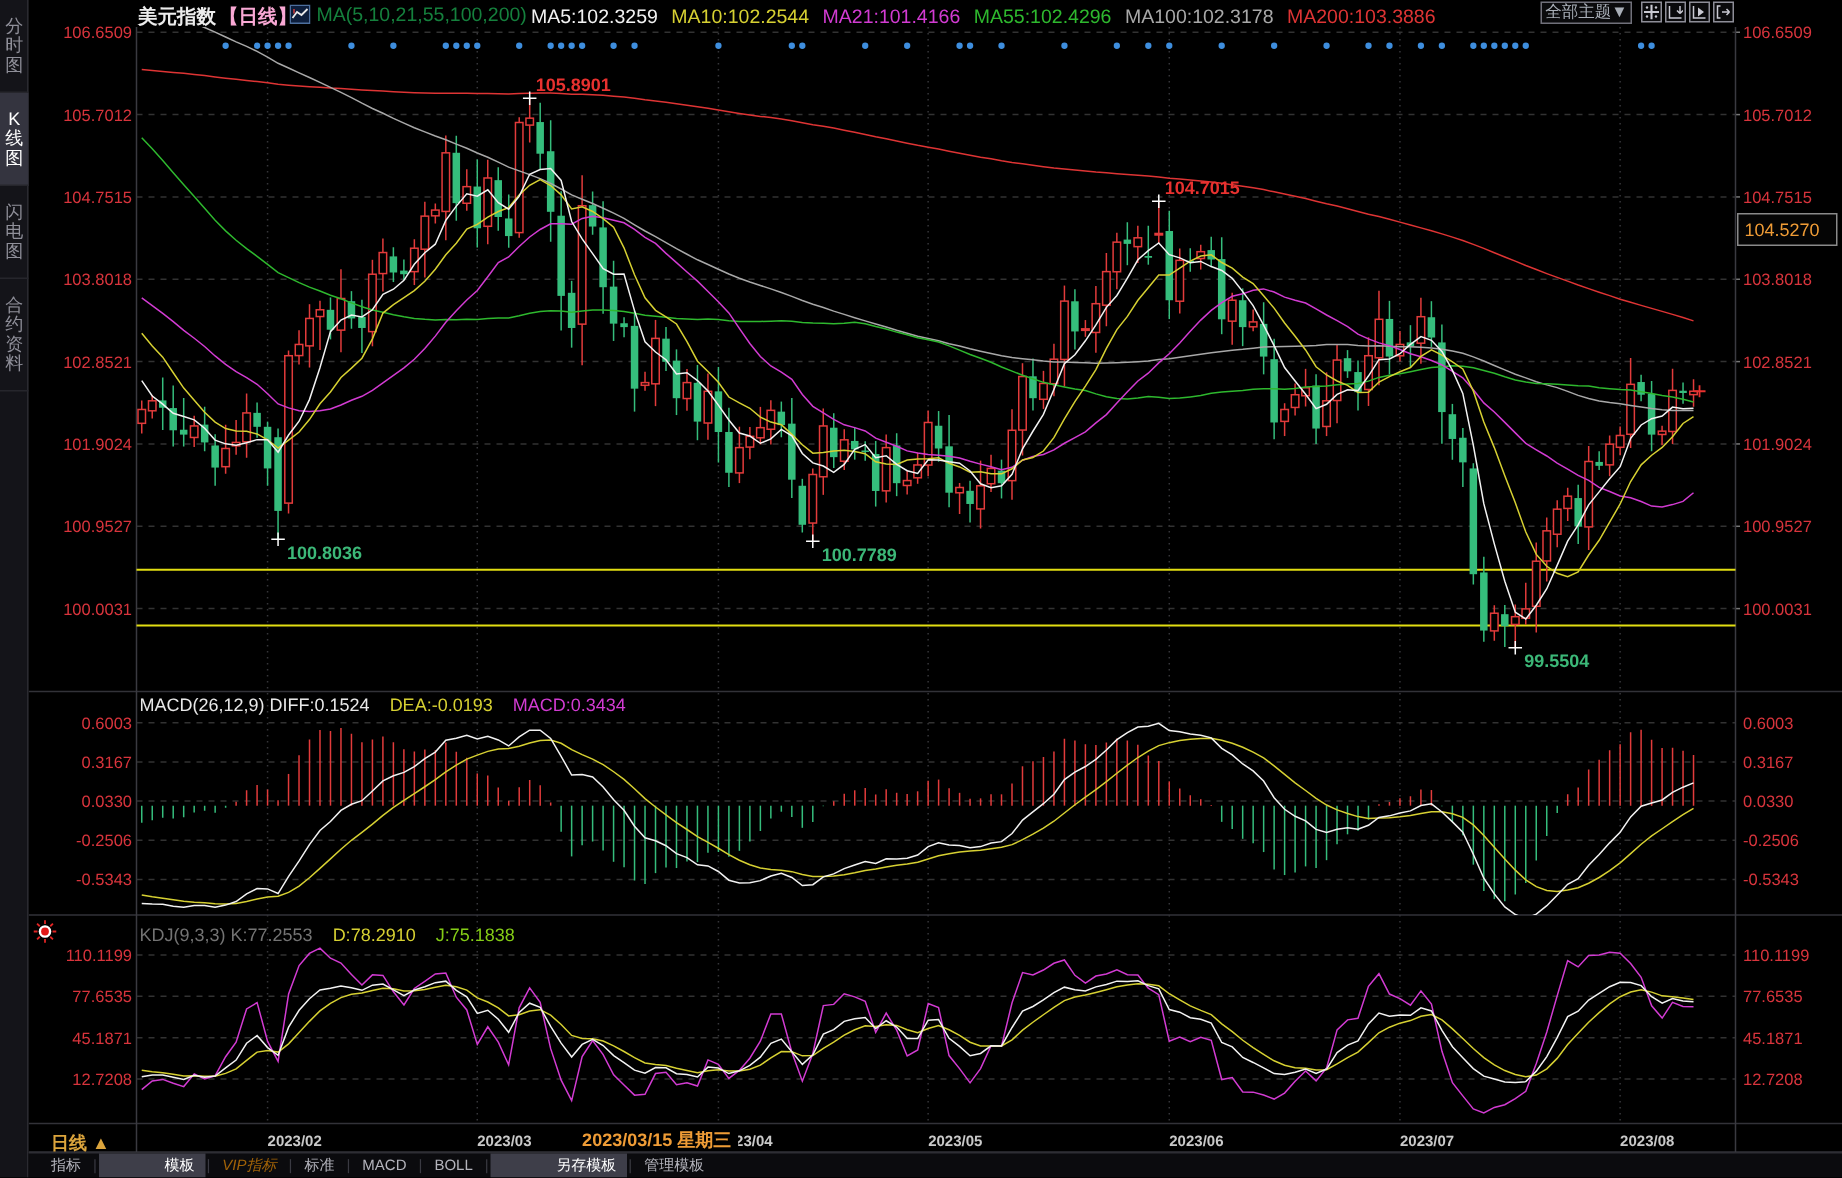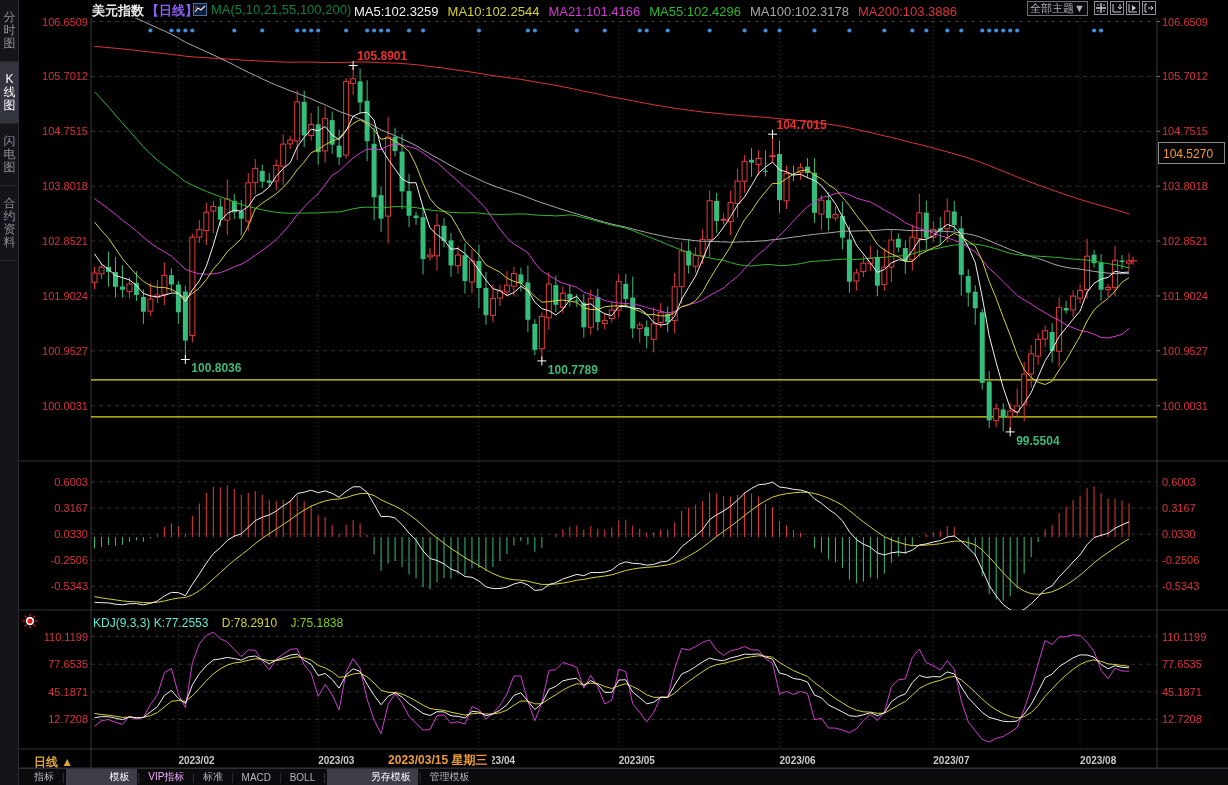--- a/index.html
+++ b/index.html
@@ -17,21 +17,21 @@
 
   
   #stage { position:absolute; left:19px; top:0; width:1209px; height:785px; }
   #plot { position:absolute; left:0; top:0; }
 
   
   #hdr { position:absolute; left:0; top:0; width:1209px; height:18px; z-index:6;
     white-space:nowrap; }
   #hdr .t { position:absolute; top:2px; font-size:13px; }
   #title-symbol { left:73px; color:#ececec; font-weight:bold; }
-  #title-period { left:127px; color:#8b5cf6; font-weight:bold;font-family:Liberation Mono, monospace; }
+  #title-period { left:127px; color:#f9a8d4; font-weight:bold;font-family:Liberation Mono, monospace; }
   #hdr-icon { position:absolute; left:174px; top:3px; }
   #ma-group { left:192px; color:#15803d; }
   #ma-values { position:absolute; left:335px; top:2px; }
   .ma-item { font-size:13px; margin-right:9px; }
 
   
   #controls { position:absolute; right:72px; top:1px; height:16px; z-index:7; display:flex; }
   #theme-btn { border:1px solid #70707a; color:#a9afb8; font-size:11px; height:15px;
     line-height:13px; padding:0 2px; margin-right:4px; background:#0a0a0c; cursor:pointer; }
   .icon-btn { width:14px; height:14px; border:1px solid #8d8d97; margin-left:2px;
@@ -42,21 +42,21 @@
   .ind-hdr span { margin-right:10px; }
 
   
   #period-label { position:absolute; left:15px; top:754px; color:#dba43c; font-size:12px;
     font-weight:bold; z-index:6; cursor:pointer; }
   #tabbar { position:absolute; left:0px; top:768px; width:1209px; height:17px;
     background:#0b0b0e; border-top:1px solid #2e2e34; display:flex; align-items:center;
     font-size:10px; color:#b4b4bc; z-index:6; padding-left:7px; }
   .f-tab { padding:1px 7px; margin:0 1px; cursor:pointer; }
   .f-tab.active { background:#3e3e49; color:#ffffff;padding-left:44px; }
-  .f-tab.gold { color:#f0abfc; }
+  .f-tab.gold { color:#a16207;font-style:italic; }
   .f-sep { color:#3a3a42; }
   #alarm { position:absolute; left:3px; top:613px; z-index:6; }
 </style>
 </head>
 <body>
 
 <div id="app">
   <aside id="sidebar">
       <div class="side-tab">
         <span>分</span>
@@ -747,22 +747,27 @@
           </svg>
       </div>
       <div class="icon-btn">
         <svg width="10" height="10">
             <path d="M3 1H1v8h2" stroke="#c9c9d2" fill="none"></path>
             <path d="M4 5h5 M9 5 7 3 M9 5 7 7" stroke="#c9c9d2" fill="none"></path>
           </svg>
       </div>
     </div>
 
+    <div class="ind-hdr" id="macd-hdr" style="left:74px; top:463px;">
+      <span style="color:#e8e8e8">MACD(26,12,9) DIFF:0.1524</span>
+      <span style="color:#d6d032">DEA:-0.0193</span>
+      <span style="color:#d23bd2">MACD:0.3434</span>
+    </div>
     <div class="ind-hdr" id="kdj-hdr" style="left:74px; top:616px;">
-      <span style="color:#5eead4">KDJ(9,3,3) K:77.2553</span>
+      <span style="color:#737373">KDJ(9,3,3) K:77.2553</span>
       <span style="color:#d6d032">D:78.2910</span>
       <span style="color:#84cc16">J:75.1838</span>
     </div>
 
     <svg id="alarm" width="16" height="16">
       <g stroke="#e02424" stroke-width="1.2">
         <line x1="8" y1="0.5" x2="8" y2="3"></line>
           <line x1="8" y1="13" x2="8" y2="15.5"></line>
         <line x1="0.5" y1="8" x2="3" y2="8"></line>
           <line x1="13" y1="8" x2="15.5" y2="8"></line>

